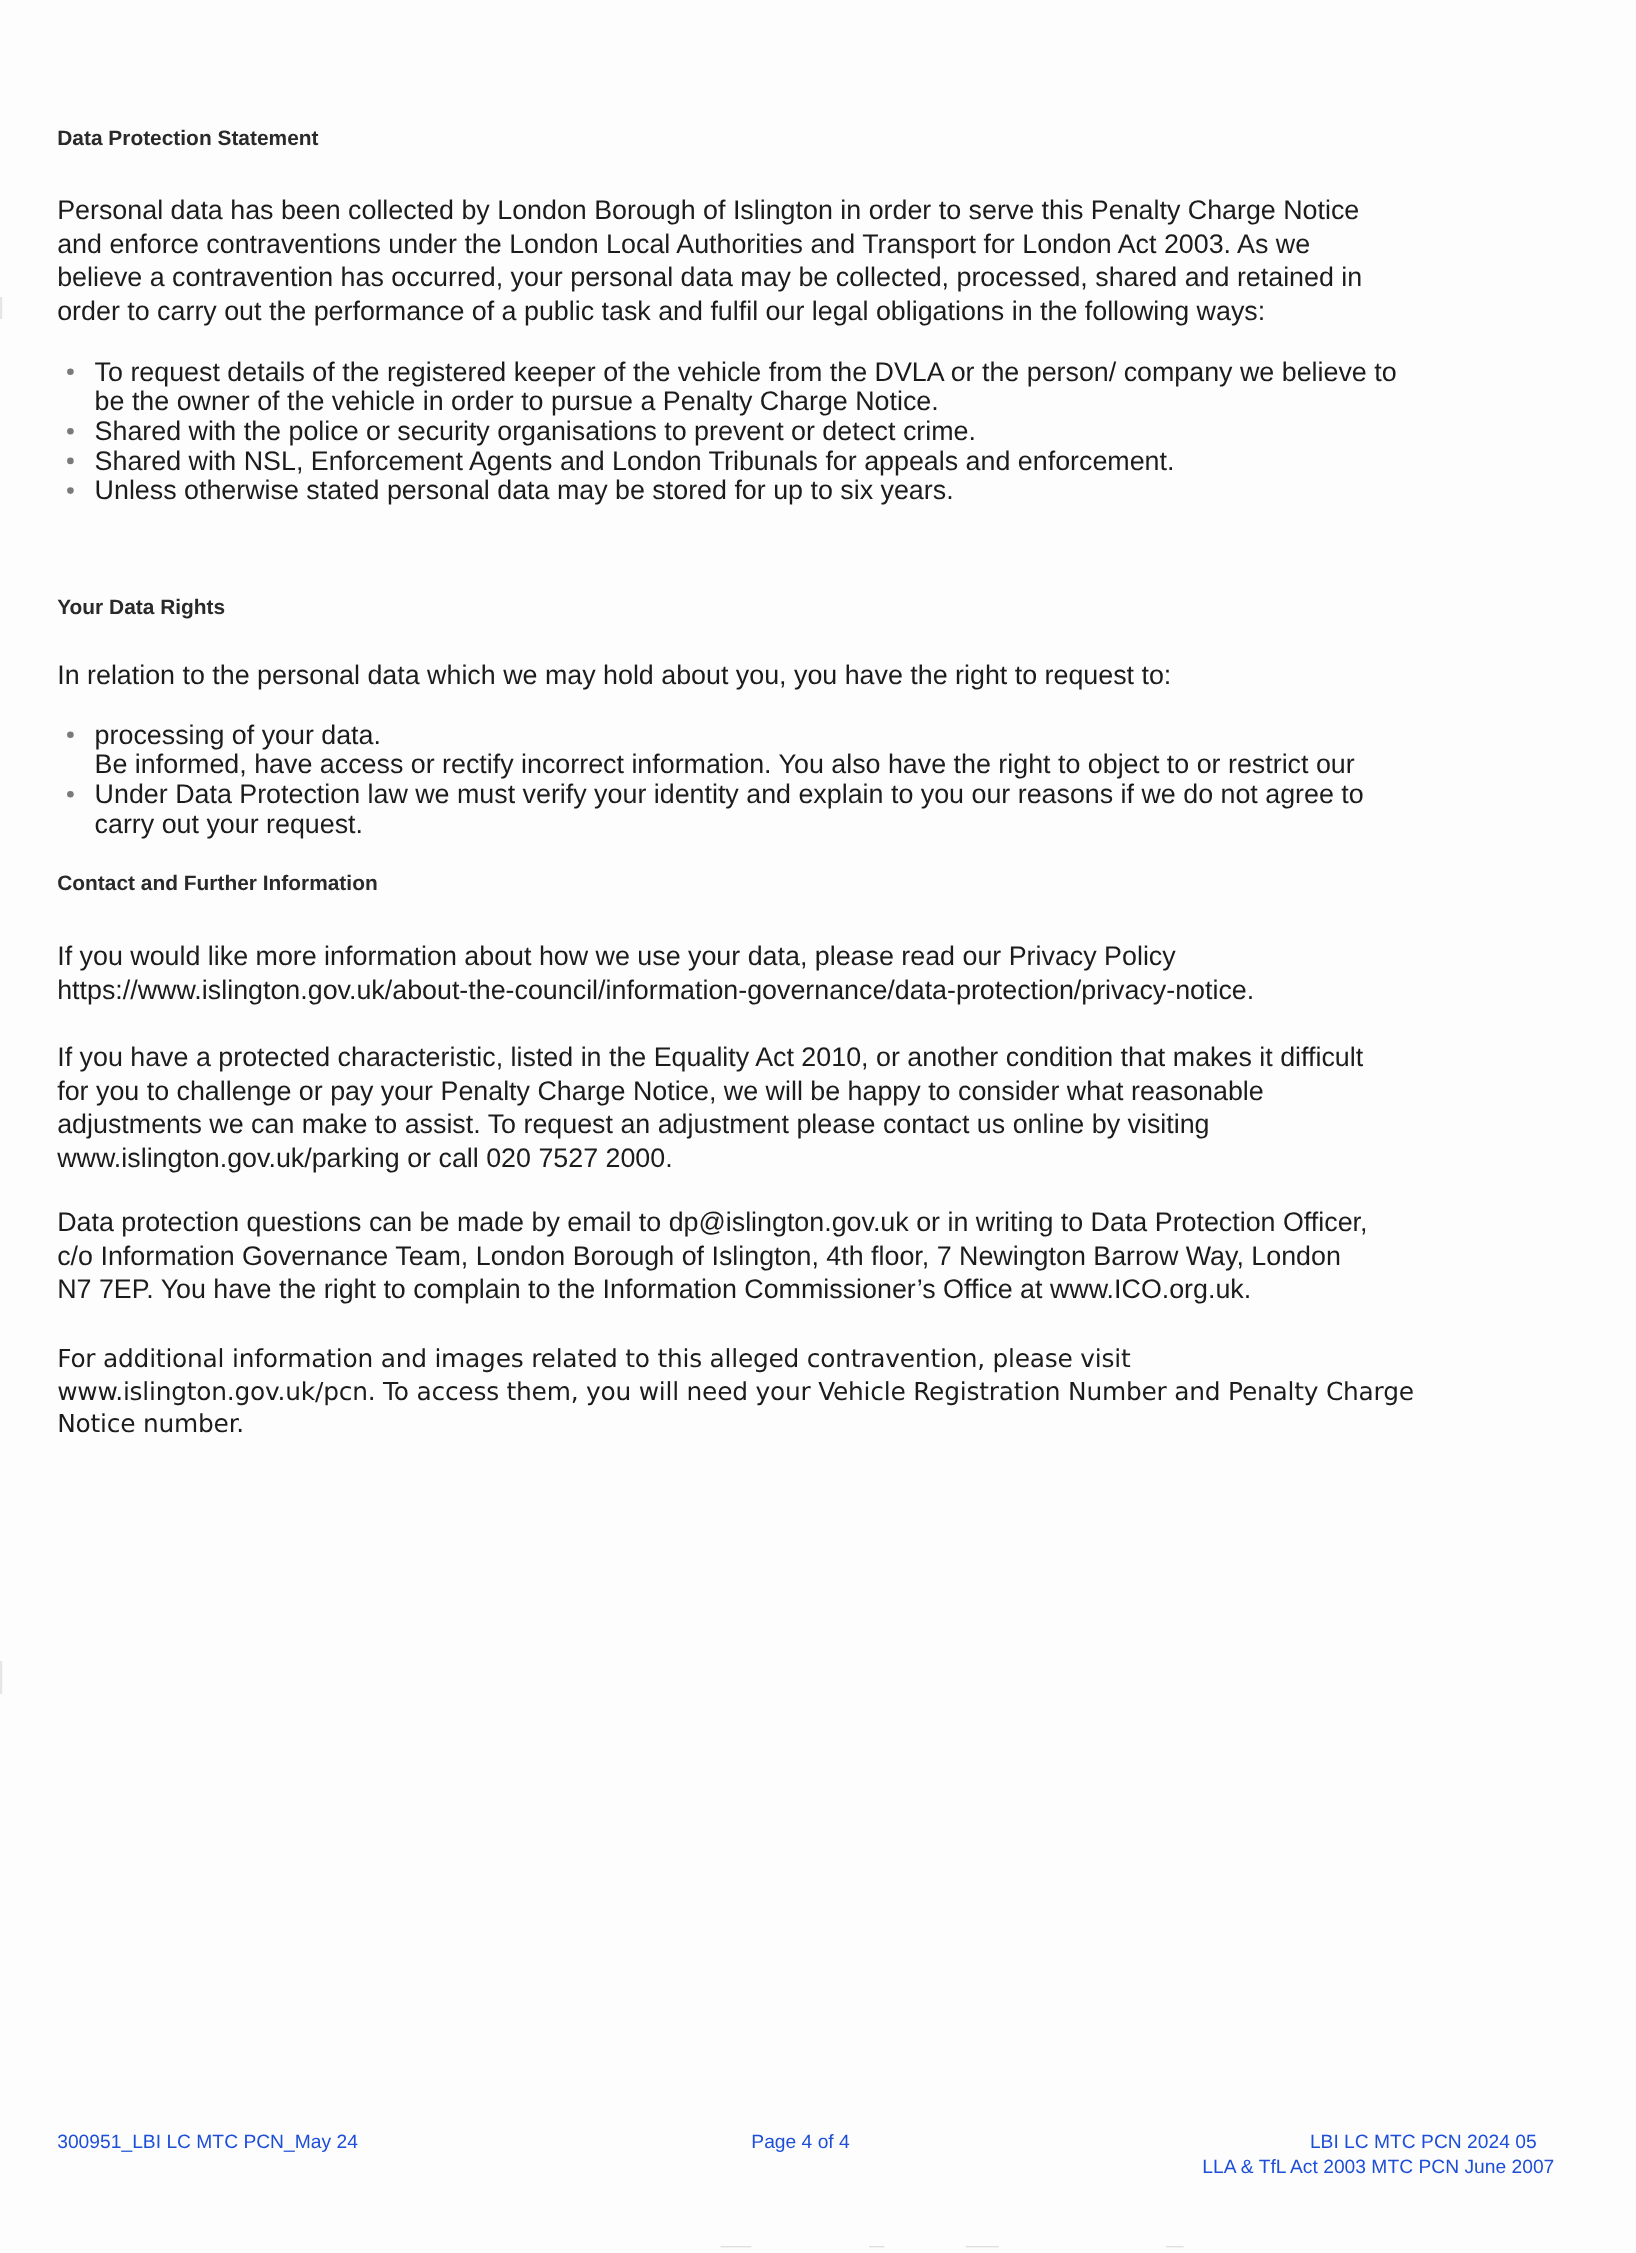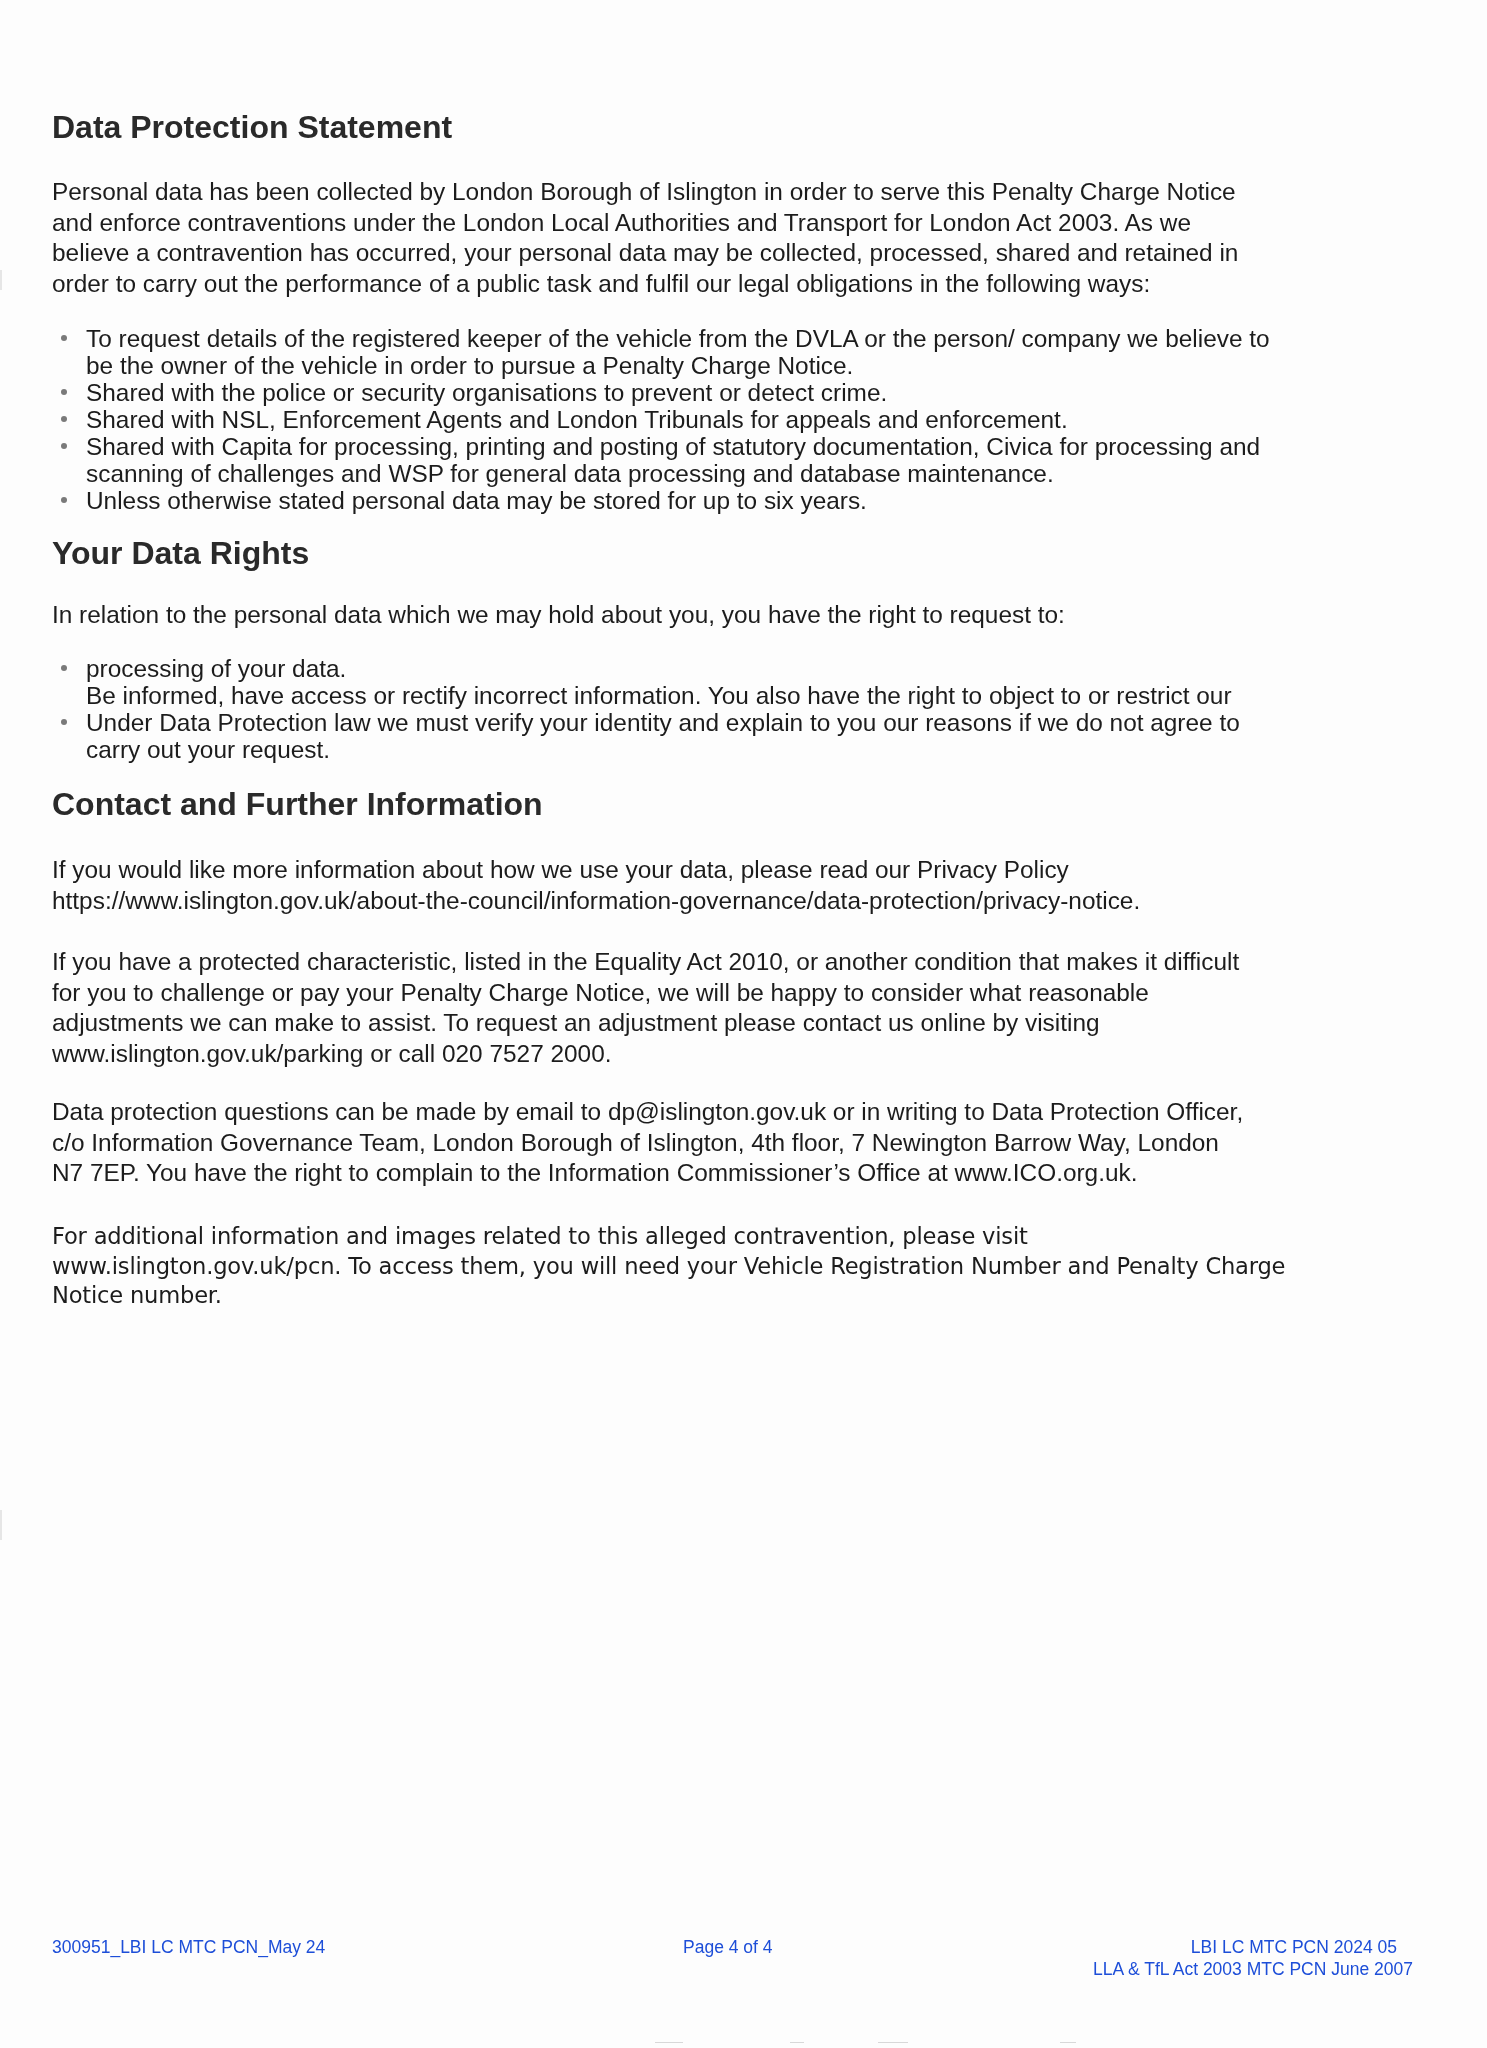--- a/index.html
+++ b/index.html
@@ -5,21 +5,21 @@
     html, body { margin: 0; padding: 0; }
     body {
       width: 1487px; height: 2048px; background: #fdfdfd;
       position: relative; overflow: hidden;
       font-family: "Liberation Sans", sans-serif; color: #1c1c1c;
     }
     .page { position: absolute; left: 0; top: 0; width: 1487px; height: 2048px; }
     .h {
       position: absolute; left: 52px; margin: 0;
       font-family: "Liberation Sans", sans-serif; font-weight: bold;
-      font-size: 32px; color: #2a2a2a; line-height: 30px;
+      font-size: 19px; color: #2a2a2a; line-height: 30px;
     }
     .p {
       position: absolute; left: 52px; width: 1380px; margin: 0;
       font-size: 24.4px; line-height: 30.5px; color: #1c1c1c;
     }
     .p .ln { display: block; white-space: nowrap; }
     .verdana { font-family: "DejaVu Sans", sans-serif; font-size: 22.6px; line-height: 29.5px; letter-spacing: -0.2px; }
     ul.b { position: absolute; left: 52px; margin: 0; padding: 0; list-style: none; width: 1380px; }
     ul.b li {
       position: relative; padding-left: 34px; font-size: 24.4px; line-height: 27px;
@@ -54,25 +54,20 @@
       <span class="ln">To request details of the registered keeper of the vehicle from the DVLA or the person/ company we believe to</span>
       <span class="ln">be the owner of the vehicle in order to pursue a Penalty Charge Notice.</span>
     </li>
     <li>
       <span class="dot"></span>
       <span class="ln">Shared with the police or security organisations to prevent or detect crime.</span>
     </li>
     <li>
       <span class="dot"></span>
       <span class="ln">Shared with NSL, Enforcement Agents and London Tribunals for appeals and enforcement.</span>
-    </li>
-    <li>
-      <span class="dot"></span>
-      <span class="ln">Shared with Capita for processing, printing and posting of statutory documentation, Civica for processing and</span>
-      <span class="ln">scanning of challenges and WSP for general data processing and database maintenance.</span>
     </li>
     <li>
       <span class="dot"></span>
       <span class="ln">Unless otherwise stated personal data may be stored for up to six years.</span>
     </li>
   </ul>
 
   <h2 class="h" style="top:538px;">Your Data Rights</h2>
 
   <p class="p" style="top:600px;">

